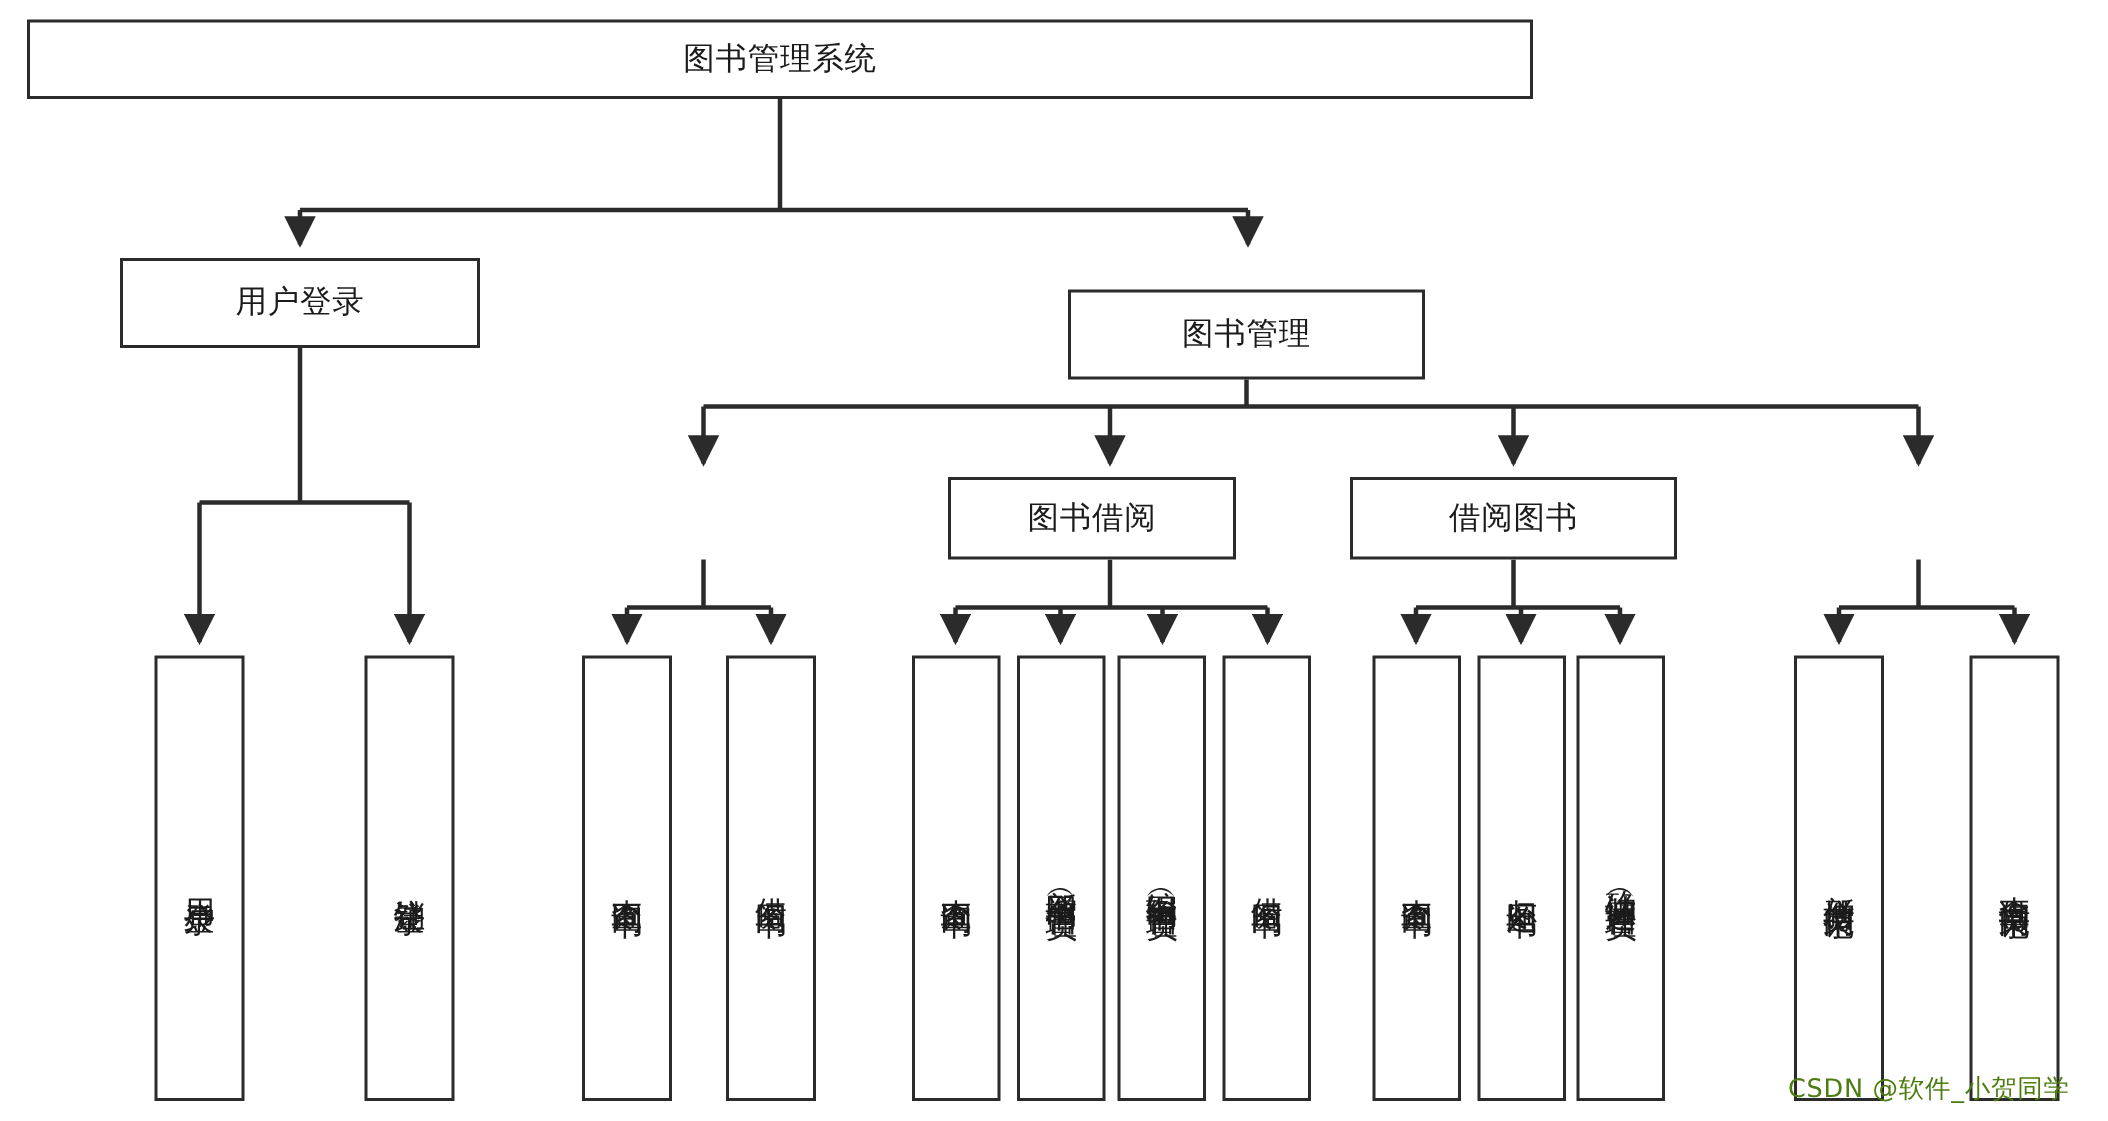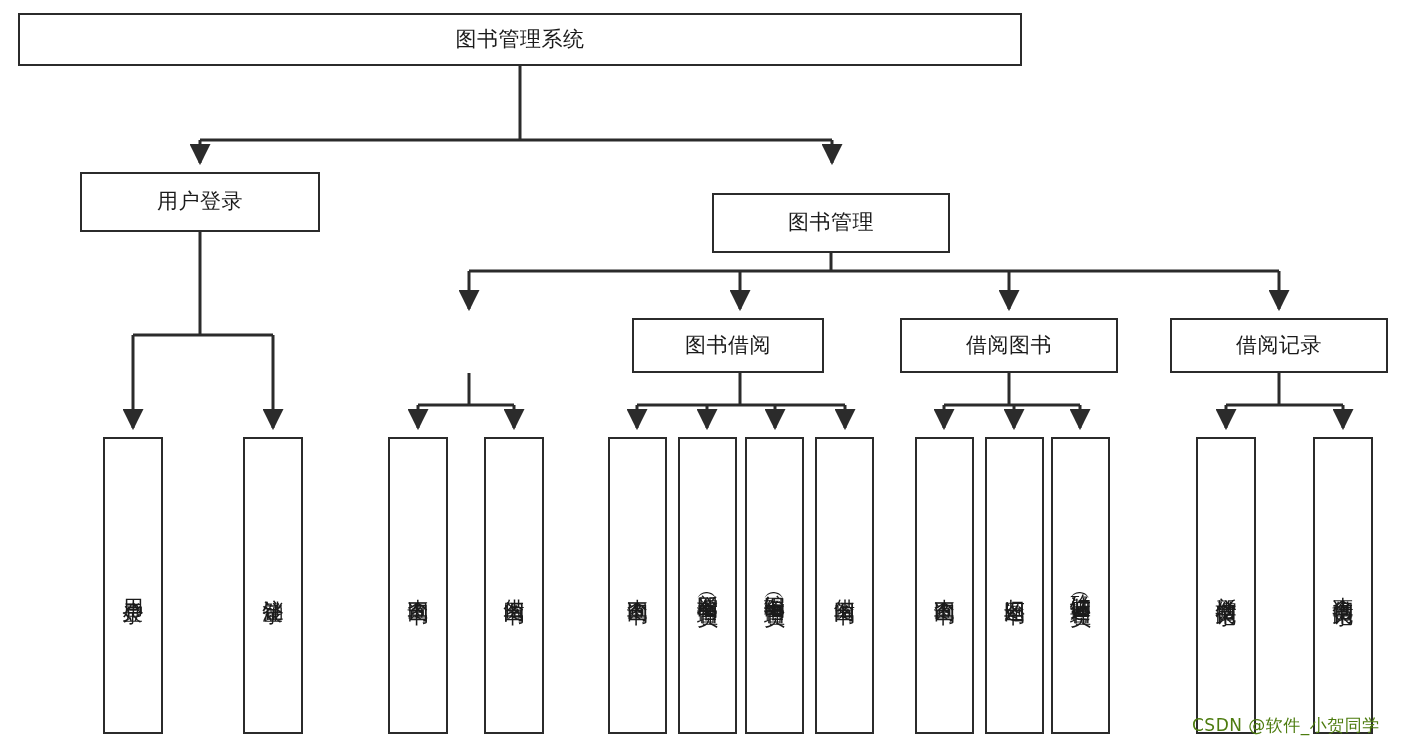--- a/index.html
+++ b/index.html
@@ -129,23 +129,20 @@
   <div class="node h" style="left:712px; top:172px; width:238px; height:60px;margin-top:21px;">
     <span>图书管理</span>
   </div>
 
   <div class="node h" style="left:632px; top:318px; width:192px; height:55px;font-family:Liberation Serif, serif;">
     <span>图书借阅</span>
   </div>
   <div class="node h" style="left:900px; top:318px; width:218px; height:55px;">
     <span>借阅图书</span>
   </div>
-  <div class="node h" style="left:1170px; top:318px; width:218px; height:55px;">
-    <span>借阅记录</span>
-  </div>
 
   <div class="node v" style="left:103px; top:437px; width:60px; height:297px;">
     <span class="vtext">用户登录</span>
   </div>
   <div class="node v" style="left:243px; top:437px; width:60px; height:297px;">
     <span class="vtext">注销登录</span>
   </div>
   <div class="node v" style="left:388px; top:437px; width:60px; height:297px;">
     <span class="vtext">查询图书</span>
   </div>

